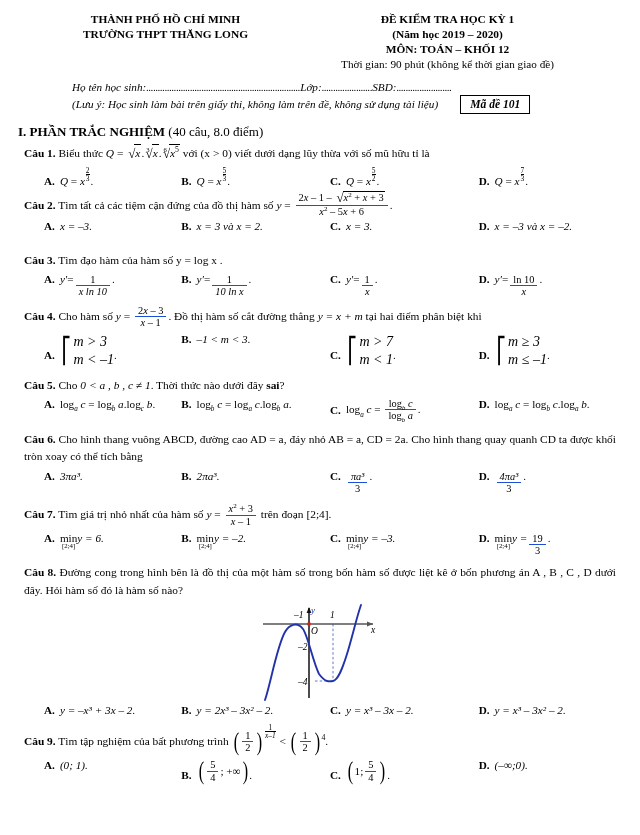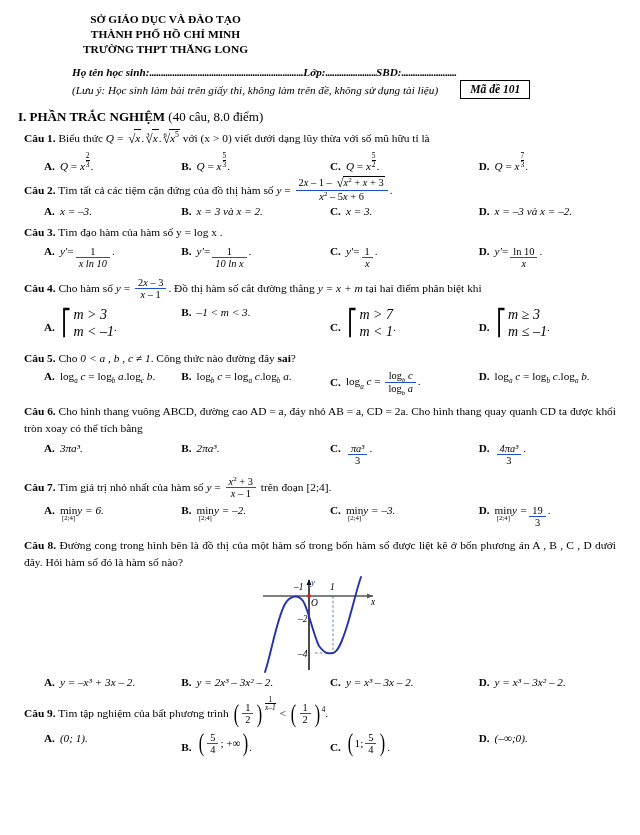--- a/index.html
+++ b/index.html
@@ -19,21 +19,21 @@
   .hdr-right{flex:1;text-align:center;line-height:1.32;}
   .b{font-weight:bold;}
   .hdr-left .l1,.hdr-left .l2{font-weight:bold;font-size:11.4px;}
   .hdr-left .l3{font-weight:bold;font-size:11.4px;}
   .hdr-left .l4{font-style:italic;font-size:11.2px;}
   .hdr-right .r1,.hdr-right .r2,.hdr-right .r3{font-weight:bold;font-size:11.4px;}
   .hdr-right .r4{font-size:11.2px;font-weight:normal;}
 
   
   .stu{margin:9px 0 0 0;padding:0 30px 0 72px;position:relative;}
-  .stu-line{font-style:italic;font-size:11.2px;white-space:nowrap;letter-spacing:0;font-weight:bold;}
+  .stu-line{font-style:italic;font-size:11.2px;white-space:nowrap;letter-spacing:0;}
   .dots{letter-spacing:-0.5px;}
   .note-row{display:flex;align-items:center;margin-top:2px;}
   .note{font-style:italic;font-size:11.2px;flex:0 0 auto;}
   .made{
     border:1.3px solid #000;padding:2px 9px;margin-left:22px;
     font-weight:bold;font-style:italic;font-size:11.6px;white-space:nowrap;
   }
 
   
   .section-title{margin:10px 0 4px 18px;font-size:13px;}
@@ -80,23 +80,28 @@
   
   .graphwrap{display:flex;justify-content:center;margin-top:2px;}
 </style>
 </head>
 <body>
 
 <div class="page">
 
   <div class="hdr">
     <div class="hdr-left">
-      <div class="l1">SỞ GIÁO DỤC VÀ ĐÀO TẠO</div>
       <div class="l2">THÀNH PHỐ HỒ CHÍ MINH</div>
       <div class="l3">TRƯỜNG THPT THĂNG LONG</div>
+    </div>
+    <div class="hdr-right">
+      <div class="r1">ĐỀ KIỂM TRA HỌC KỲ 1</div>
+      <div class="r2">(Năm học 2019 – 2020)</div>
+      <div class="r3">MÔN: TOÁN – KHỐI 12</div>
+      <div class="r4">Thời gian: 90 phút (không kể thời gian giao đề)</div>
     </div>
   </div>
 
   <div class="stu">
     <div class="stu-line">
       <span>Họ tên học sinh:</span><span class="dots">...................................................................</span><span>Lớp:</span><span class="dots">......................</span><span>SBD:</span><span class="dots">........................</span>
     </div>
     <div class="note-row">
       <div class="note">(Lưu ý: Học sinh làm bài trên giấy thi, không làm trên đề, không sử dụng tài liệu)</div>
       <div class="made">Mã đề 101</div>
@@ -156,21 +161,21 @@
           <span class="opt-l">C.</span>
           <span class="mi">x = 3.</span>
         </div>
       <div class="opt w-d">
           <span class="opt-l">D.</span>
           <span class="mi">x = –3 và x = –2.</span>
         </div>
     </div>
   </div>
 
-  <div class="q" style="margin-top:7px;">
+  <div class="q" style="margin-top:20px;">
     <div class="q-stem">
       <span class="q-lab">Câu 3.</span>
       <span>Tìm đạo hàm của hàm số y = log x .</span>
     </div>
     <div class="opts">
       <div class="opt w-a"><span class="opt-l">A.</span><span class="mi">y′</span> = <span class="frac">
             <span class="num">1</span>
             <span class="den mi">x ln 10</span>
           </span>.</div>
       <div class="opt w-b"><span class="opt-l">B.</span><span class="mi">y′</span> = <span class="frac">
@@ -221,21 +226,21 @@
             <span class="bl">⎡</span>
             <span class="sys"><span class="mi">m ≥ 3</span><br><span class="mi">m ≤ –1</span></span>
           </span>.
       </div>
     </div>
   </div>
 
   <div class="q" style="margin-top:9px;">
     <div class="q-stem">
       <span class="q-lab">Câu 5.</span>
-      <span>Cho </span><span class="mi">0 &lt; a , b , c ≠ 1</span><span>. Công thức nào đường đây </span><span class="b">sai</span><span>?</span>
+      <span>Cho </span><span class="mi">0 &lt; a , b , c ≠ 1</span><span>. Thời thức nào dưới đây </span><span class="b">sai</span><span>?</span>
     </div>
     <div class="opts" style="padding-left:20px;">
       <div class="opt" style="width:24%;">
         <span class="opt-l">A.</span>
         <span>log<sub>a</sub> <span class="mi">c</span> = log<sub>b</sub> <span class="mi">a</span>.log<sub>c</sub> <span class="mi">b</span>.</span>
       </div>
       <div class="opt" style="width:26%;">
         <span class="opt-l">B.</span>
         <span>log<sub>b</sub> <span class="mi">c</span> = log<sub>a</sub> <span class="mi">c</span>.log<sub>b</sub> <span class="mi">a</span>.</span>
       </div>

